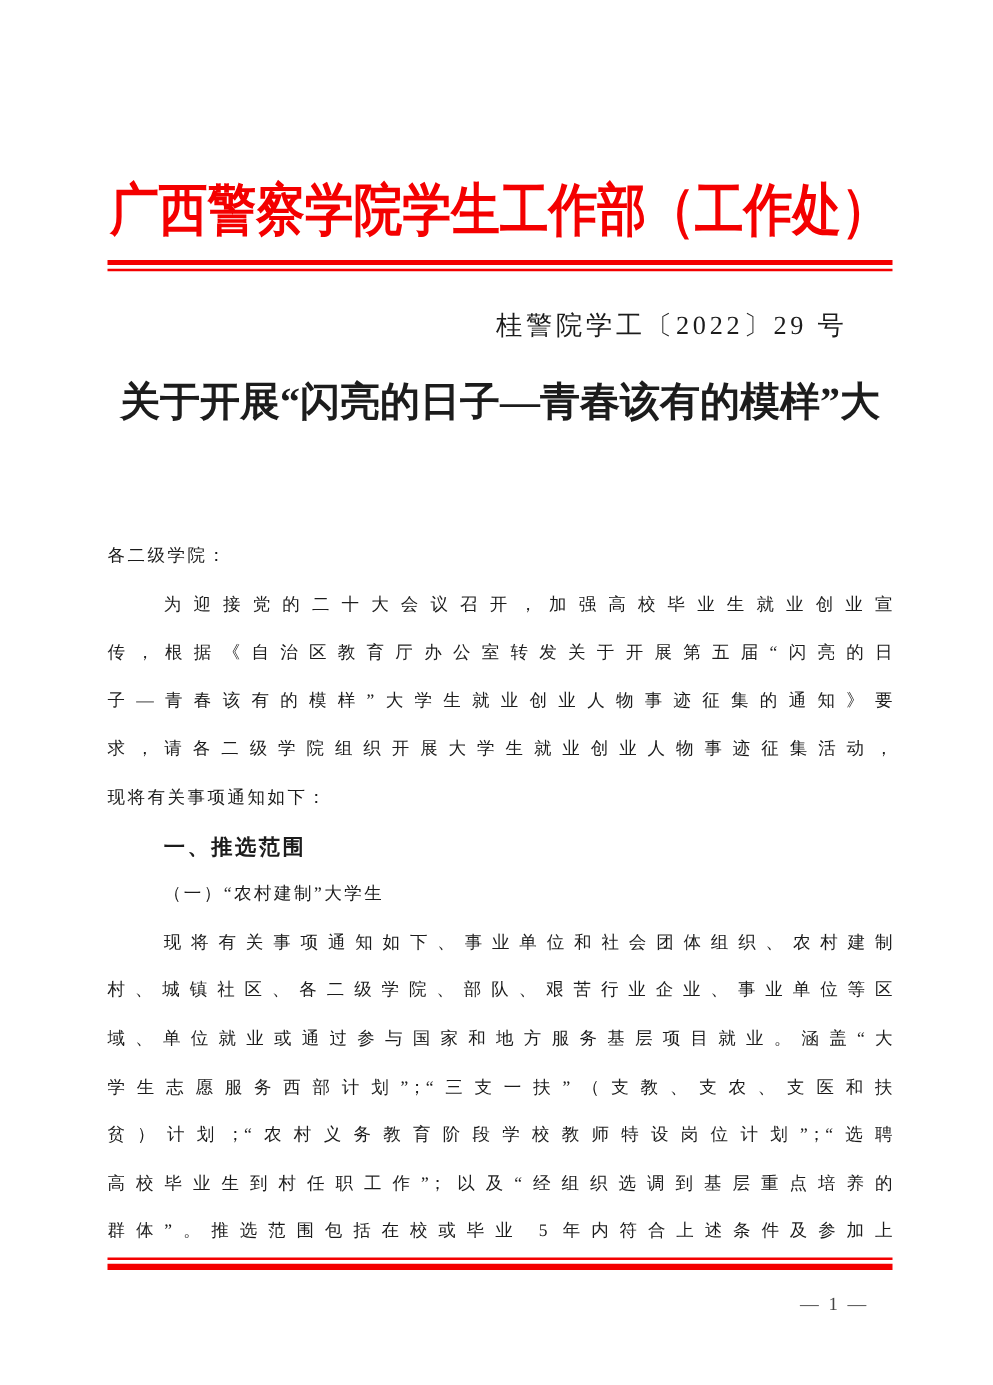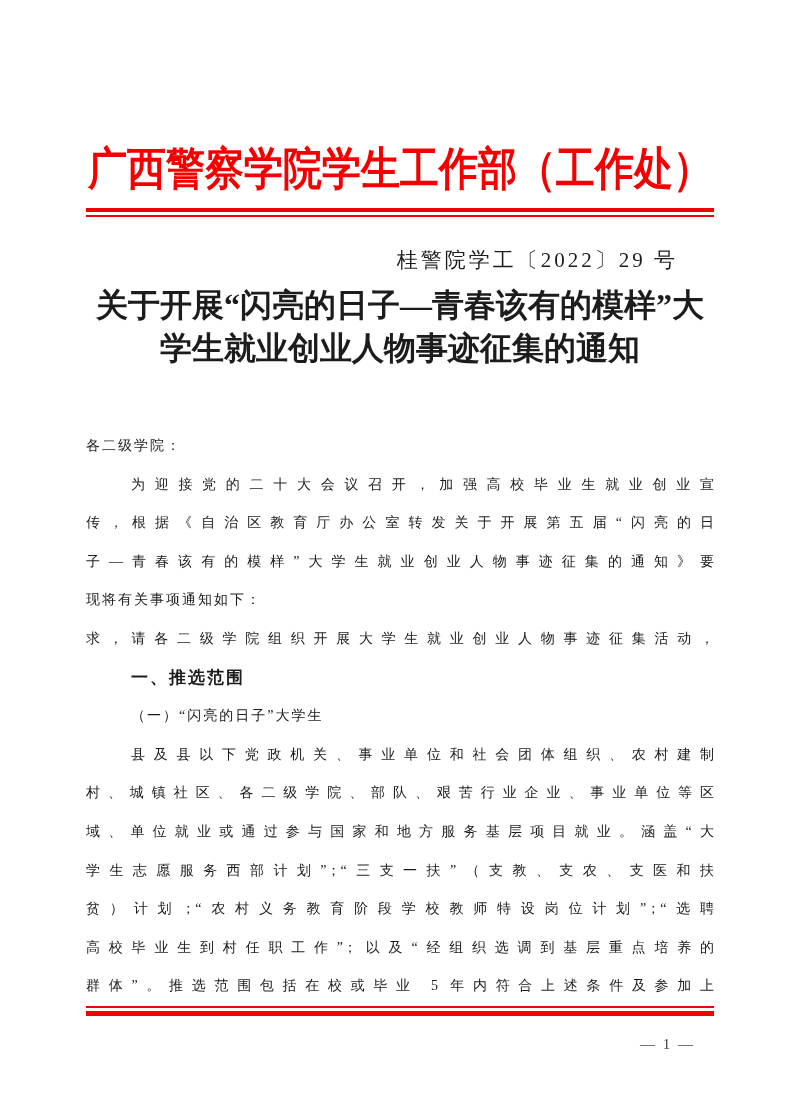--- a/index.html
+++ b/index.html
@@ -24,21 +24,21 @@
   .rule-bot-thick { top:999px; height:5px; }
 
   
   .doc-number {
     top:234px; text-align:right; padding-right:36px; box-sizing:border-box;
     font-size:21px; letter-spacing:3px; white-space:nowrap;
   }
 
   
   .notice-title {
-    top:272px; text-align:center; font-weight:bold; font-size:32px;
+    top:288px; text-align:center; font-weight:bold; font-size:32px;
     line-height:43px; white-space:nowrap;
   }
 
   
   .body-block { top:415px; }
   .bl { height:38.6px; line-height:38.6px; font-size:14px; white-space:nowrap; }
   .sp { letter-spacing:2px; }
   .just { text-align:justify; text-align-last:justify; }
   .ind { text-indent:45px; }
   .hd { font-family:"Liberation Sans","DejaVu Sans",sans-serif; font-weight:bold; font-size:17px; }
@@ -56,33 +56,32 @@
 
   <div class="col org-title">广西警察学院学生工作部（工作处）</div>
 
   <div class="rule rule-top-thick"></div>
   <div class="rule rule-top-thin"></div>
 
   <div class="col doc-number">桂警院学工〔2022〕29 号</div>
 
   <div class="col notice-title">
     <div>关于开展“闪亮的日子—青春该有的模样”大</div>
-    <div>学生就业创业人物事迹征集的通知</div>
   </div>
 
   <div class="col body-block">
     <div class="bl sp">各二级学院：</div>
     <div class="bl ind just">为迎接党的二十大会议召开，加强高校毕业生就业创业宣</div>
     <div class="bl just">传，根据《自治区教育厅办公室转发关于开展第五届“闪亮的日</div>
     <div class="bl just">子—青春该有的模样”大学生就业创业人物事迹征集的通知》要</div>
+    <div class="bl just">求，请各二级学院组织开展大学生就业创业人物事迹征集活动，</div>
     <div class="bl sp">现将有关事项通知如下：</div>
-    <div class="bl just">求，请各二级学院组织开展大学生就业创业人物事迹征集活动，</div>
     <div class="bl ind hd sp">一、推选范围</div>
-    <div class="bl ind sp">（一）“闪亮的日子”大学生</div>
-    <div class="bl ind just">县及县以下党政机关、事业单位和社会团体组织、农村建制</div>
+    <div class="bl ind sp">（一）“农村建制”大学生</div>
+    <div class="bl ind just">现将有关事项通知如下、事业单位和社会团体组织、农村建制</div>
     <div class="bl just">村、城镇社区、各二级学院、部队、艰苦行业企业、事业单位等区</div>
     <div class="bl just">域、单位就业或通过参与国家和地方服务基层项目就业。涵盖“大</div>
     <div class="bl just">学生志愿服务西部计划”；“三支一扶”（支教、支农、支医和扶</div>
     <div class="bl just">贫）计划；“农村义务教育阶段学校教师特设岗位计划”；“选聘</div>
     <div class="bl just">高校毕业生到村任职工作”；以及“经组织选调到基层重点培养的</div>
     <div class="bl just">群体”。推选范围包括在校或毕业 5 年内符合上述条件及参加上</div>
   </div>
 
   <div class="rule rule-bot-thin"></div>
   <div class="rule rule-bot-thick"></div>

